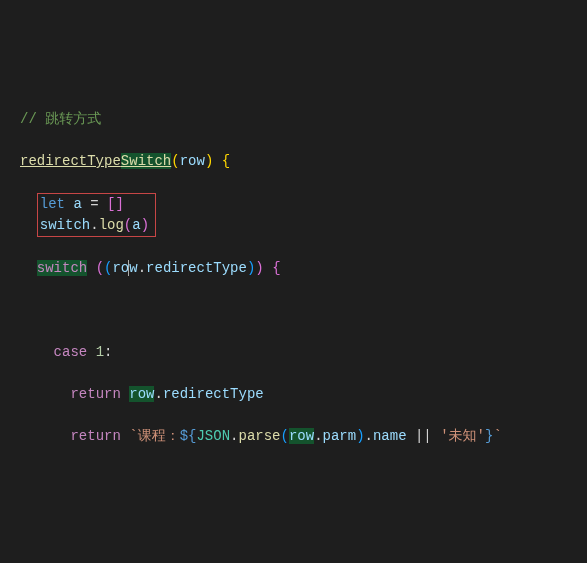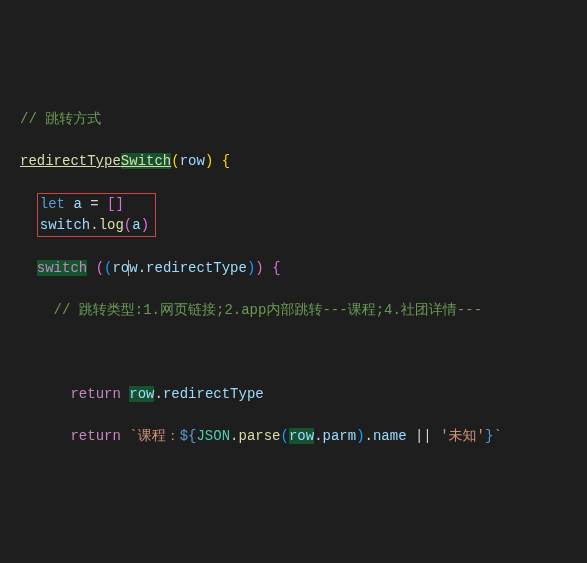--- a/index.html
+++ b/index.html
@@ -48,22 +48,22 @@
 <body>
 
 
 
 <div class="editor">
 <div class="line"><span class="comment">// 跳转方式</span></div>
 <div class="line"><span class="funcu">redirectType</span><span class="funcu sel">Switch</span><span class="paren1">(</span><span class="param">row</span><span class="paren1">)</span> <span class="paren1">{</span></div>
 <div class="line">  <span class="redbox"><span class="keyword">let</span> <span class="varname">a</span> <span class="punct">=</span> <span class="paren2">[</span><span class="paren2">]</span>
 <span class="varname">switch</span><span class="punct">.</span><span class="func">log</span><span class="paren2">(</span><span class="varname">a</span><span class="paren2">)</span></span></div>
 <div class="line">  <span class="control sel">switch</span> <span class="paren2">(</span><span class="paren3">(</span><span class="varname">ro<span class="cursor-caret"></span>w</span><span class="punct">.</span><span class="varname">redirectType</span><span class="paren3">)</span><span class="paren2">)</span> <span class="paren2">{</span></div>
-<div class="line">    <span class="comment">// 跳转类型:1.网页链接;2.app内部跳转---课程;4.社团详情---</span></div>
 <div class="line"> </div>
+<div class="line">    <span class="control">case</span> <span class="num">1</span><span class="punct">:</span></div>
 <div class="line">      <span class="control">return</span> <span class="varname sel">row</span><span class="punct">.</span><span class="varname">redirectType</span></div>
 <div class="line">      <span class="control">return</span> <span class="string">`课程：</span><span class="keyword">${</span><span class="type">JSON</span><span class="punct">.</span><span class="func">parse</span><span class="paren3">(</span><span class="varname sel">row</span><span class="punct">.</span><span class="varname">parm</span><span class="paren3">)</span><span class="punct">.</span><span class="varname">name</span> <span class="punct">||</span> <span class="string">'未知'</span><span class="keyword">}</span><span class="string">`</span></div>
 
 
 
 
 
 
 
 

